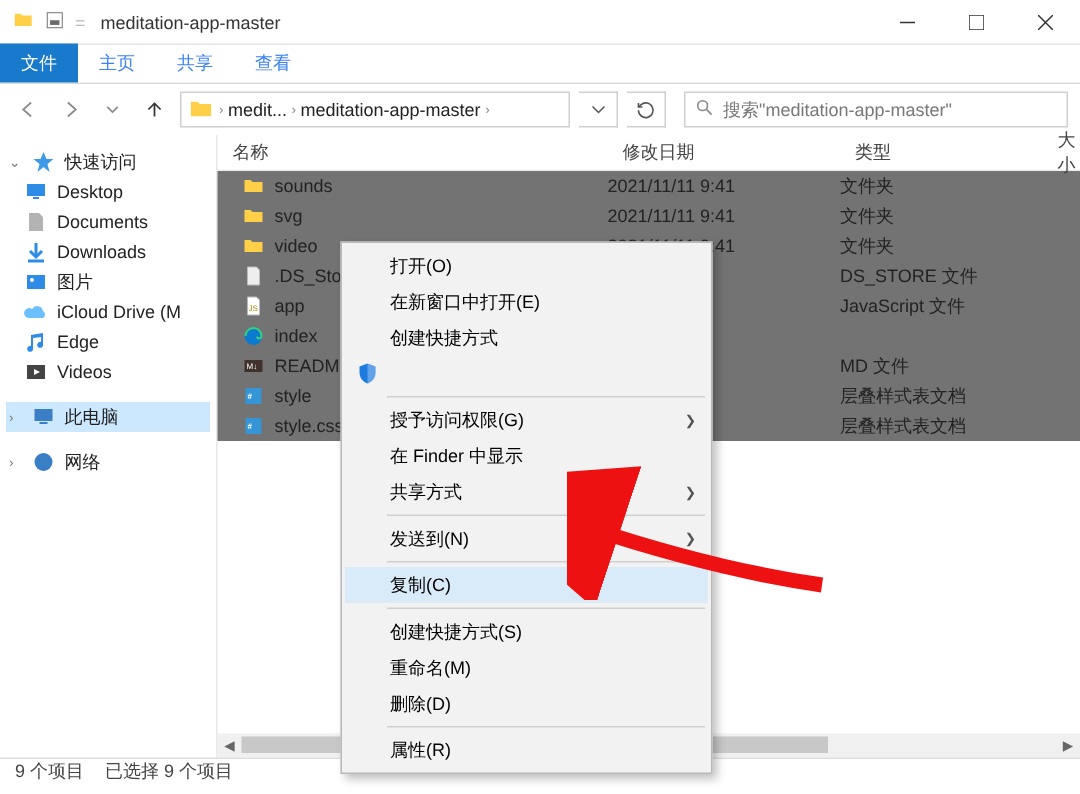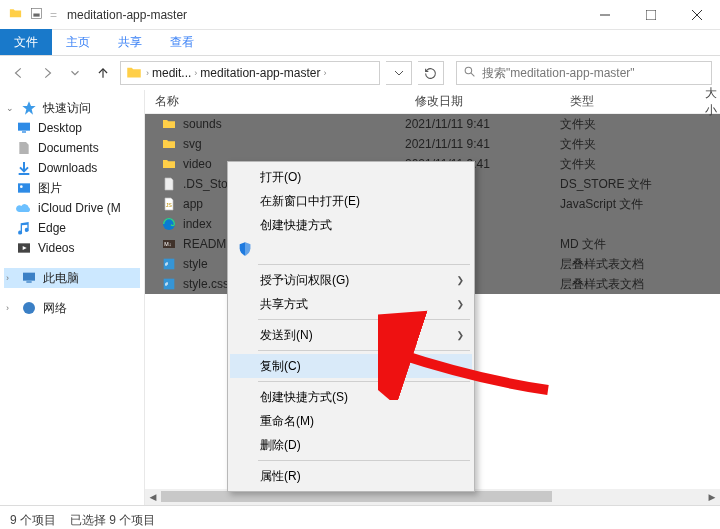--- a/index.html
+++ b/index.html
@@ -64,21 +64,21 @@
   .ctx .item { height:24px; display:flex; align-items:center; padding-left:30px; padding-right:18px; position:relative; color:#000; }
   .ctx .item.h { background:#d9eaf9; }
   .ctx .item .sub { position:absolute; right:8px; font-size:9px; color:#555; }
   .ctx .item .cicon { position:absolute; left:7px; top:4px; width:16px; height:16px; }
   .ctx hr { border:none; border-top:1px solid #cfcfcf; margin:3px 2px 3px 28px; }
 
   
   .arrow { position:absolute; left:378px; top:280px; width:180px; height:120px; z-index:11; pointer-events:none; }
 
   
-  .status { position:absolute; bottom:0; left:0; right:0; height:24px; border-top:1px solid #dcdcdc; display:flex; align-items:flex-end; padding:0 10px; gap:14px; color:#444; background:#fff; }
+  .status { position:absolute; bottom:0; left:0; right:0; height:24px; border-top:1px solid #dcdcdc; display:flex; align-items:flex-start; padding:0 10px; gap:14px; color:#444; background:#fff; }
 
   
   .hscroll { position:absolute; bottom:24px; left:145px; right:0; height:16px; background:#f0f0f0; display:flex; align-items:center; }
   .hscroll .track { flex:1; height:16px; position:relative; }
   .hscroll .thumb { position:absolute; left:0; top:2px; height:11px; width:72%; background:#c8c8c8; }
   .hscroll .arrow-btn { width:16px; height:16px; display:flex; align-items:center; justify-content:center; color:#666; font-size:9px; }
 
   
   .folder-svg { fill:#ffcf48; }
   .css-svg rect { fill:#3595d6; }
@@ -443,20 +443,23 @@
           <path fill="#1e7adf" d="M12 2l8 3v6c0 5-3 9-8 11-5-2-8-6-8-11V5z"></path>
           <path fill="#fff" d="M12 2v20c5-2 8-6 8-11V5z" opacity=".3"></path>
         </svg></span>
   </div>
   <hr>
   <div class="item">
       <span>授予访问权限(G)</span>
       <span class="sub">❯</span>
     </div>
   <div class="item">
+      <span>在 Finder 中显示</span>
+    </div>
+  <div class="item">
       <span>共享方式</span>
       <span class="sub">❯</span>
     </div>
   <hr>
   <div class="item">
       <span>发送到(N)</span>
       <span class="sub">❯</span>
     </div>
   <hr>
   <div class="item h">

